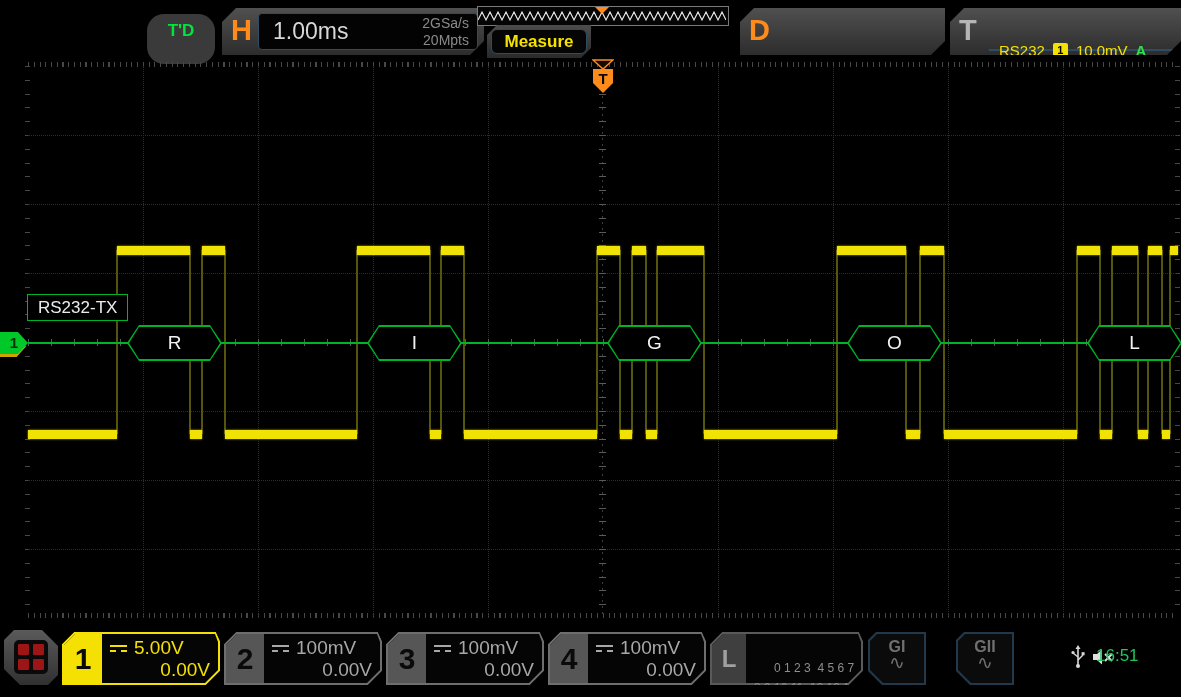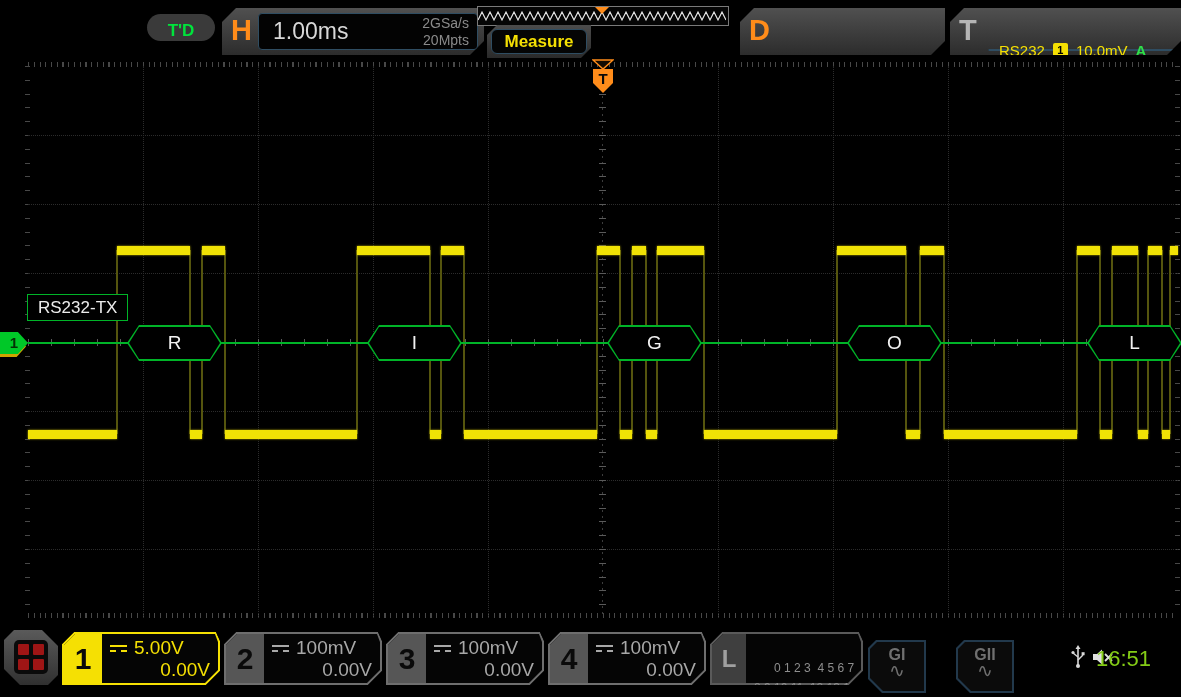--- a/index.html
+++ b/index.html
@@ -3,21 +3,21 @@
 <meta charset="utf-8">
 <style>
   html,body{margin:0;padding:0;background:#000;}
   #screen{position:relative;width:1181px;height:697px;background:#000;overflow:hidden;
           font-family:"Liberation Sans",sans-serif;}
   .abs{position:absolute;}
 
   
   .logo{left:8px;top:8px;font-family:"DejaVu Serif",serif;font-weight:900;font-size:34px;
         color:#efb400;letter-spacing:2px;}
-  .td-badge{left:147px;top:14px;width:68px;height:27px;background:#3a3a3a;border-radius:17px;
+  .td-badge{left:147px;top:14px;width:68px;height:50px;background:#3a3a3a;border-radius:17px;
         color:#00e43c;font-weight:bold;font-size:17px;text-align:center;line-height:33px;}
   .panel{background:linear-gradient(#505050,#2c2c2c);
         clip-path:polygon(14px 0,100% 0,100% calc(100% - 14px),calc(100% - 14px) 100%,0 100%,0 14px);}
   .panel .letter{position:absolute;left:9px;top:6px;font-size:29px;font-weight:bold;}
   .orange{color:#ff8c1a;}
   .field{position:absolute;background:#030303;border:1px solid #2f4d62;border-radius:4px;}
   .tb-main{position:absolute;left:14px;top:4px;font-size:23px;color:#d8d8d8;}
   .tb-side{position:absolute;right:8px;top:1px;text-align:right;font-size:14px;color:#8a8a8a;line-height:17px;}
   .membar{left:477px;top:6px;width:250px;height:18px;background:#050505;border:1px solid #7a7a7a;}
   .tray{background:linear-gradient(#4c4c4c,#2a2a2a);
@@ -85,27 +85,27 @@
   .chbox .tab{position:absolute;left:2px;top:2px;bottom:2px;width:38px;
         clip-path:polygon(11px 0,100% 0,100% 100%,0 100%,0 11px);
         font-weight:bold;font-size:30px;text-align:center;line-height:49px;color:#0a0a0a;}
   .chrow1{position:absolute;left:48px;top:5px;right:10px;font-size:19px;display:flex;align-items:center;gap:7px;}
   .chrow2{position:absolute;right:10px;bottom:4px;font-size:19px;}
   .coup{display:inline-block;width:17px;}
   .coup b{display:block;border-top:2px solid;margin-bottom:3px;}
   .coup u{display:block;border-top:2px dashed;}
   .lrows{position:absolute;left:44px;top:6px;font-size:12px;color:#8e8e8e;line-height:20px;white-space:pre;}
   .genbox{position:absolute;top:632px;width:58px;height:53px;background:#22394c;
-        clip-path:polygon(0 8px,8px 0,100% 0,100% 100%,14px 100%,0 calc(100% - 14px));margin-top:8px;}
+        clip-path:polygon(0 8px,8px 0,100% 0,100% 100%,14px 100%,0 calc(100% - 14px));}
   .genbox .in{position:absolute;left:2px;top:2px;right:2px;bottom:2px;background:#0b0b0b;
         clip-path:polygon(0 7px,7px 0,100% 0,100% 100%,13px 100%,0 calc(100% - 13px));
         color:#707070;text-align:center;}
   .genbox .g{font-weight:bold;font-size:16px;margin-top:4px;}
   .genbox .s{font-size:19px;line-height:14px;}
-  .clock{left:1096px;top:646px;font-size:22px;color:#84cc16;}
+  .clock{left:1096px;top:646px;font-size:17px;color:#22c55e;}
 </style>
 </head>
 <body>
 
 <div id="screen">
 
   <div class="abs td-badge">T'D</div>
 
   <div class="abs panel" style="left:222px;top:8px;width:262px;height:47px;">
     <span class="letter orange">H</span>

